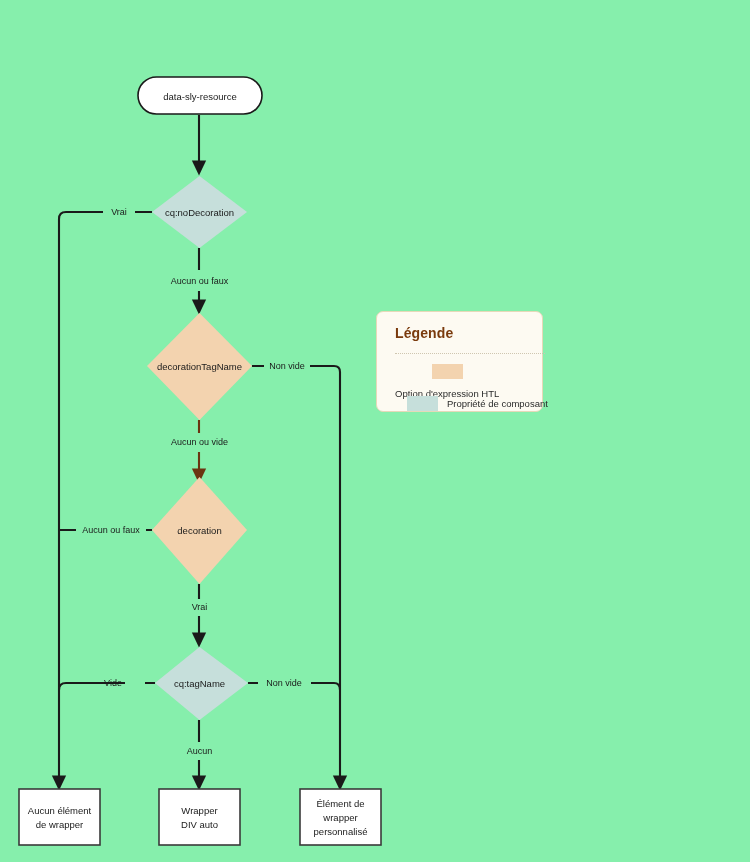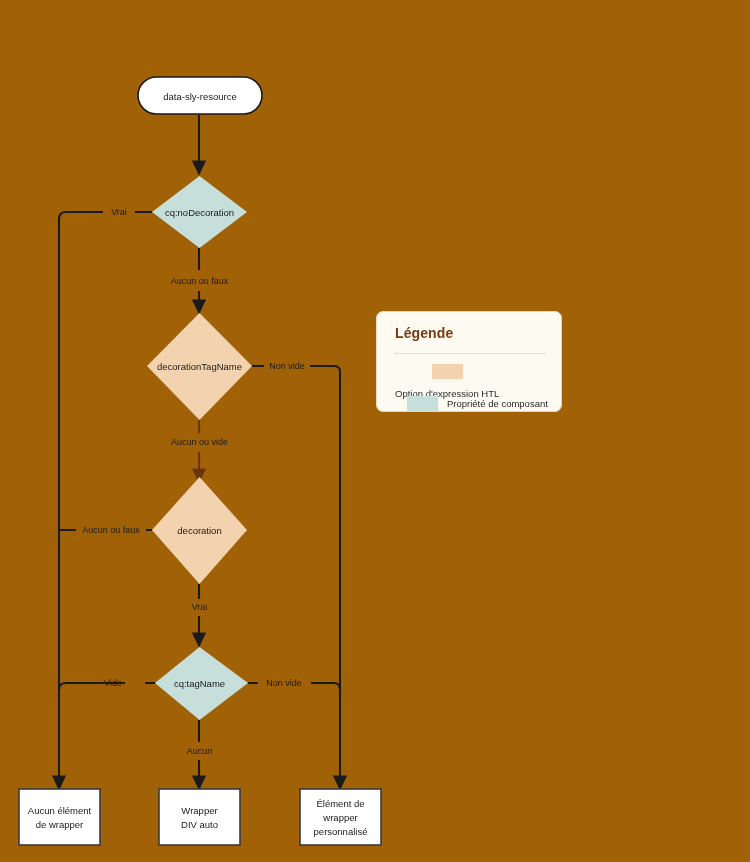--- a/index.html
+++ b/index.html
@@ -8,21 +8,21 @@
     background: #ffffff;
   }
   body {
     font-family: "Liberation Sans", sans-serif;
     -webkit-font-smoothing: antialiased;
   }
   #stage {
     position: relative;
     width: 750px;
     height: 862px;
-    background: #a16207;
+    background: #86efac;
     overflow: hidden;
   }
   #flow-svg {
     position: absolute;
     left: 0;
     top: 0;
     width: 750px;
     height: 862px;
   }
   .node-text {
@@ -45,21 +45,21 @@
     text-anchor: middle;
     dominant-baseline: central;
     font-family: "Liberation Sans", sans-serif;
   }
 
   
   #legend-panel {
     position: absolute;
     left: 376px;
     top: 311px;
-    width: 186px;
+    width: 167px;
     height: 101px;
     background: #fdfaf2;
     border: 1px solid #e6d9b8;
     border-radius: 7px;
     box-sizing: border-box;
   }
   #legend-title {
     position: absolute;
     left: 18px;
     top: 13px;

